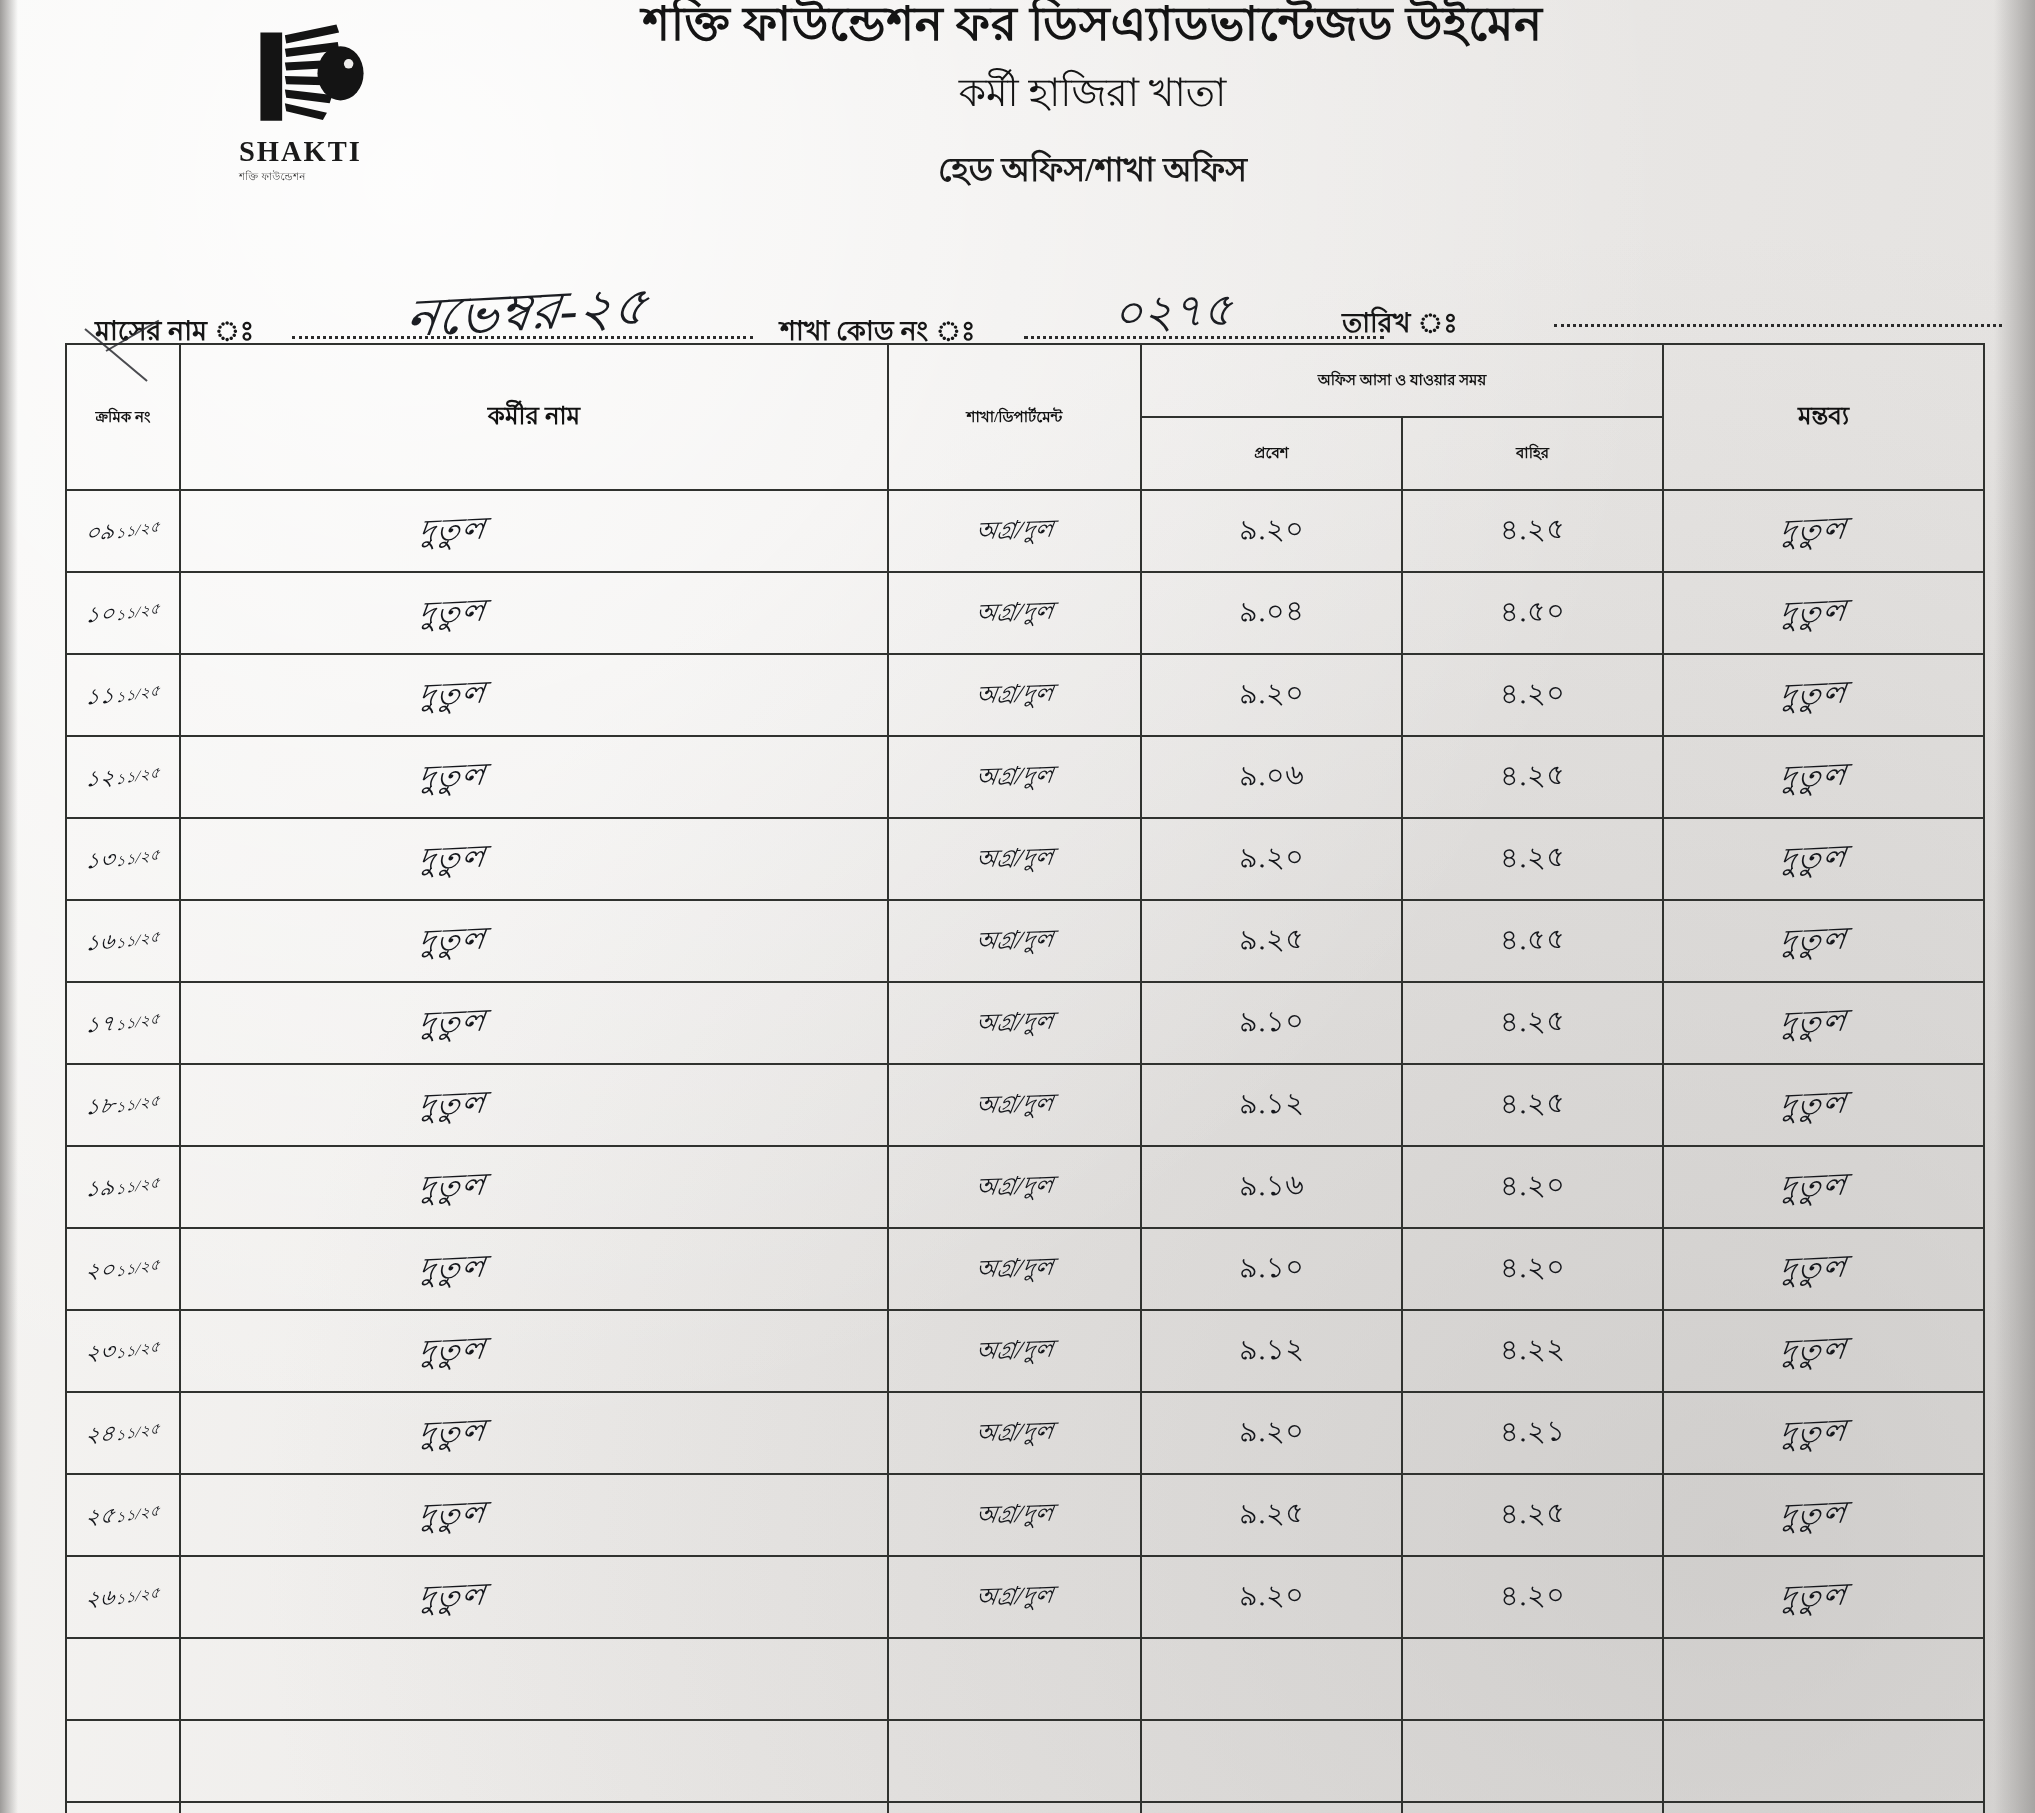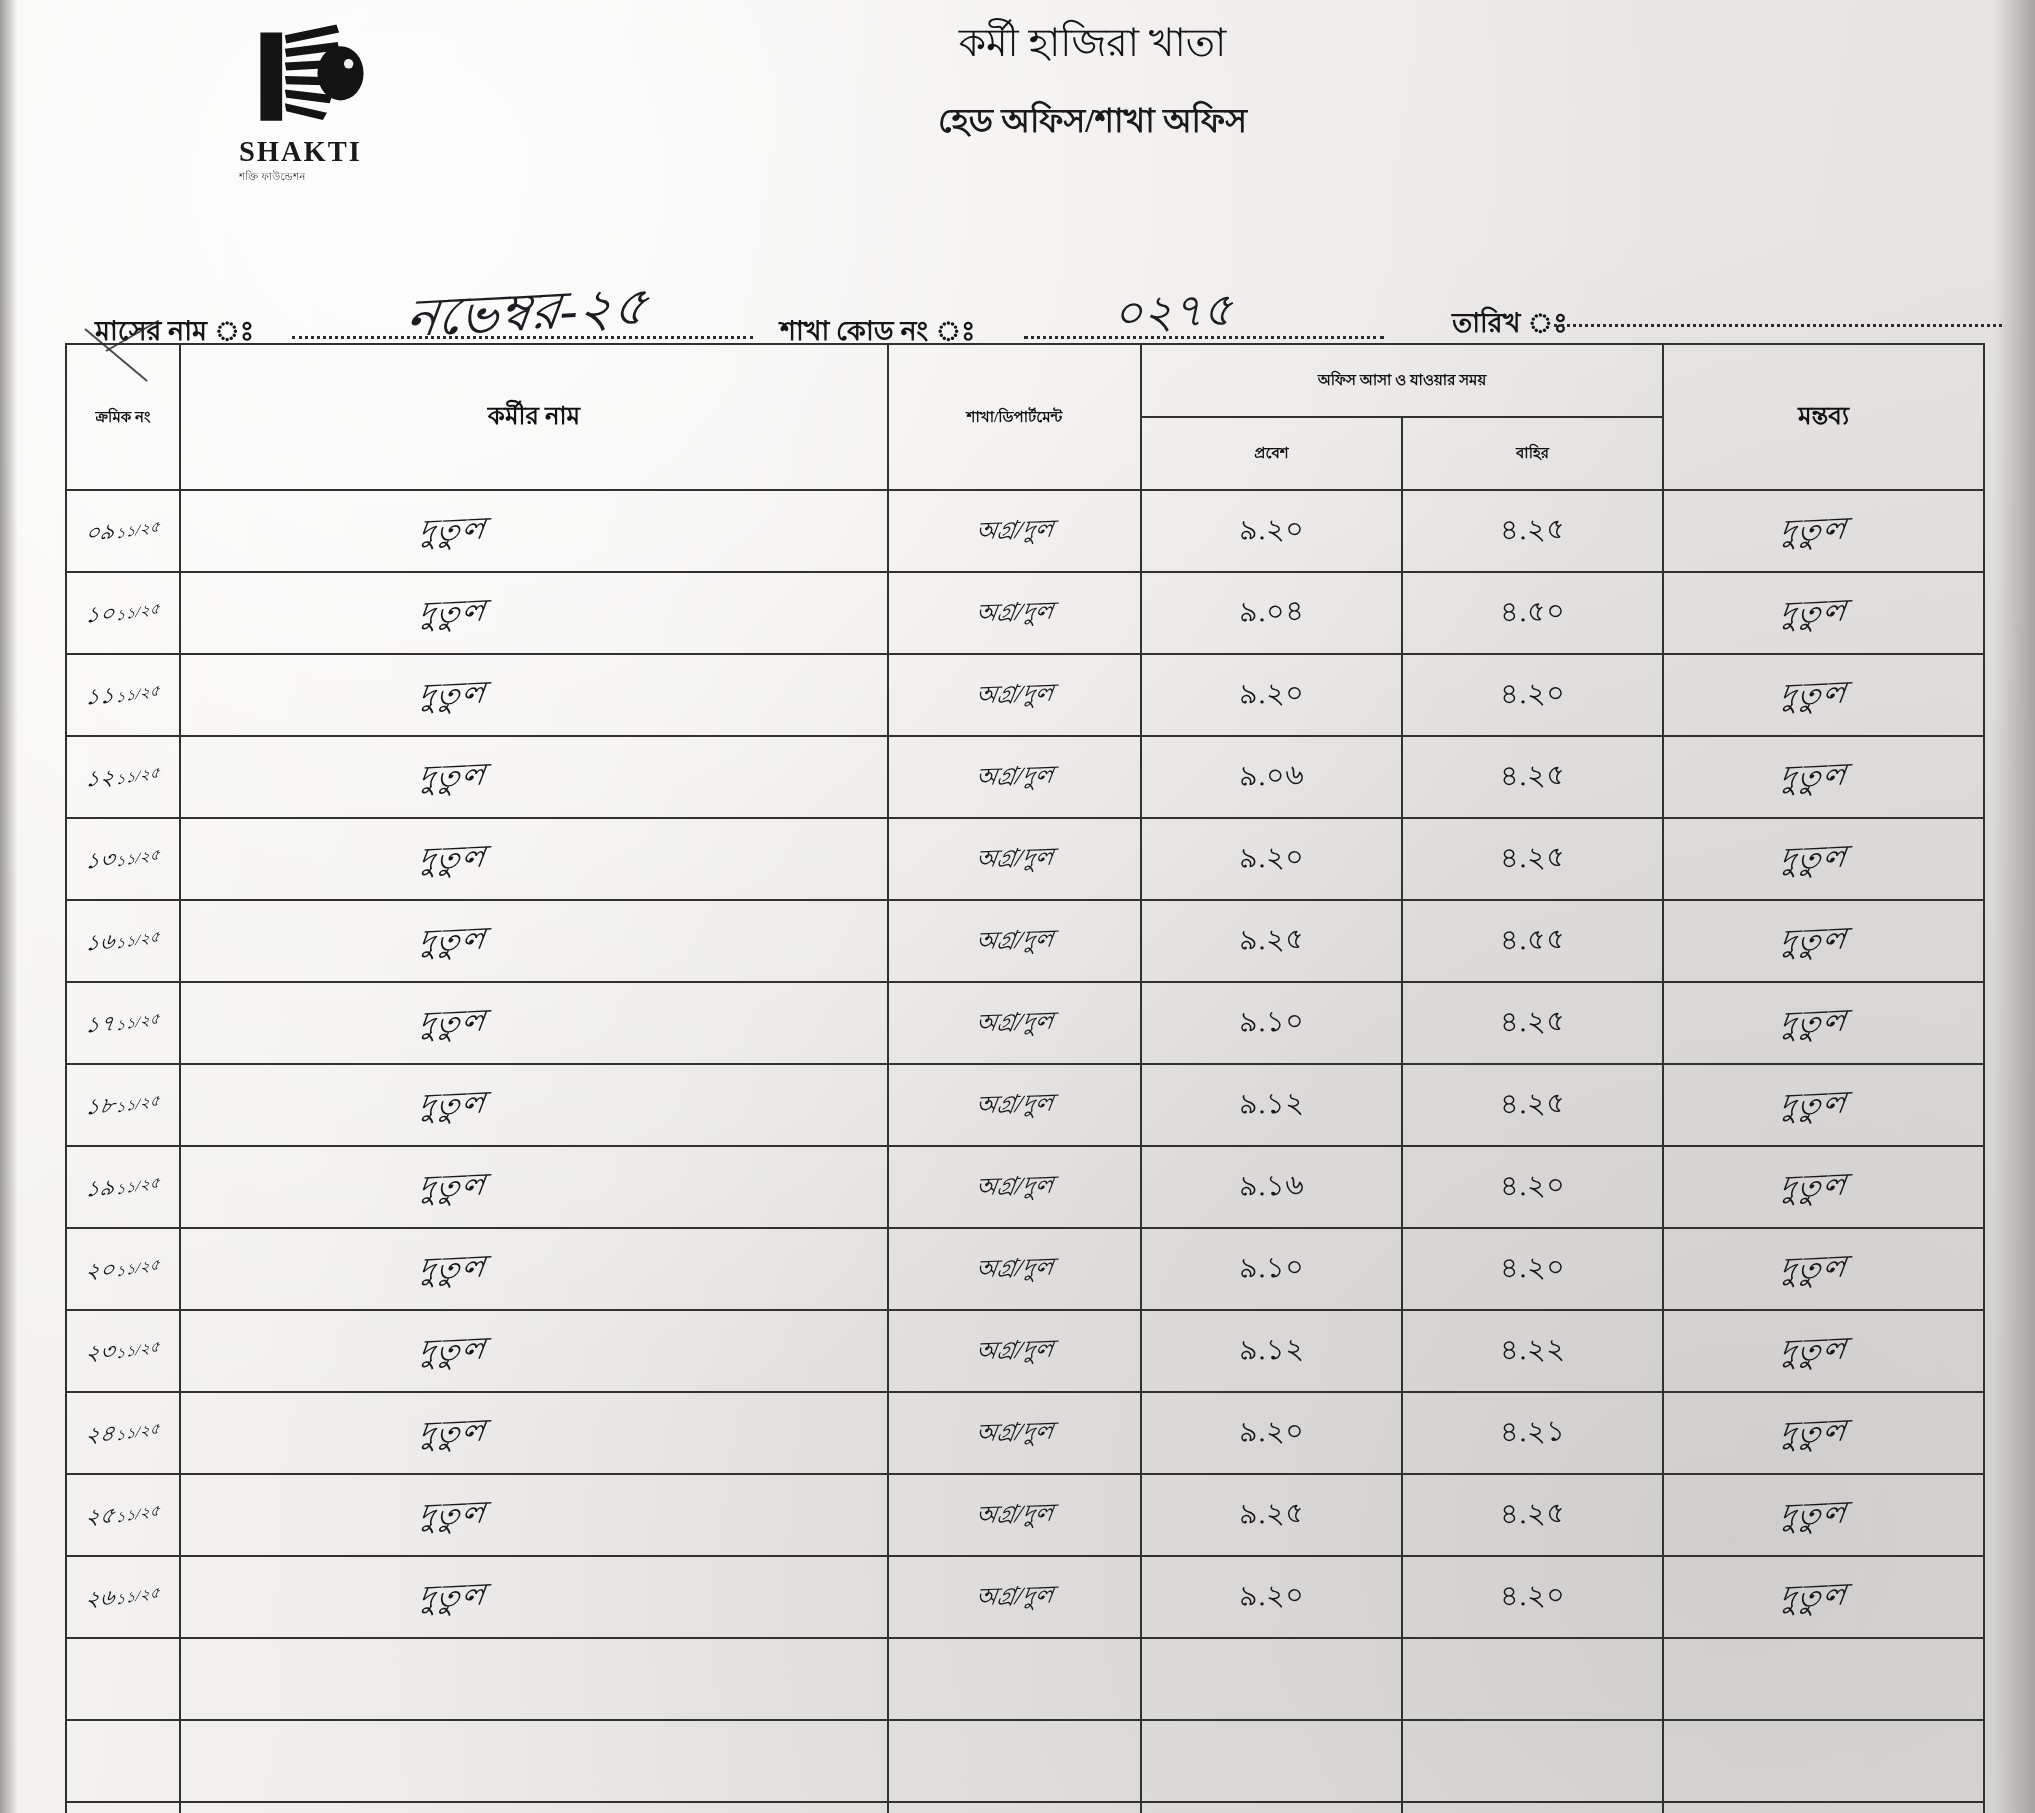--- a/index.html
+++ b/index.html
@@ -250,34 +250,35 @@
           <ellipse cx="126" cy="80" rx="34" ry="40" fill="#141414"></ellipse>
           <circle cx="138" cy="66" r="7" fill="#efeeec"></circle>
         </g>
       </svg>
     </div>
     <div class="logo-text">SHAKTI</div>
     <div class="logo-sub">শক্তি ফাউন্ডেশন</div>
   </div>
 
   <div class="title-block">
+    <div class="title-main">শক্তি ফাউন্ডেশন ফর ডিসএ্যাডভান্টেজড উইমেন</div>
     <div class="title-sub1">কর্মী হাজিরা খাতা</div>
     <div class="title-sub2">হেড অফিস/শাখা অফিস</div>
   </div>
 
   <div class="meta">
     <div class="meta-label" style="left:95px; top:39px;">মাসের নাম ঃ</div>
     <div class="dots" style="left:292px; top:65px; width:461px;"></div>
     <div class="hand ink" style="left:407px; top:0px; font-size:53px; font-style:italic; transform:skewX(-10deg) rotate(-3deg);">নভেম্বর-২৫</div>
 
     <div class="meta-label" style="left:780px; top:39px;">শাখা কোড নং ঃ</div>
     <div class="dots" style="left:1024px; top:65px; width:360px;"></div>
     <div class="hand ink" style="left:1113px; top:5.4px; font-size:46px; font-style:italic; transform:rotate(-2deg);">০২৭৫</div>
 
-    <div class="meta-label" style="left:1452px; top:31px;">তারিখ ঃ</div>
+    <div class="meta-label" style="left:1342px; top:31px;">তারিখ ঃ</div>
     <div class="dots" style="left:1554px; top:53px; width:448px;"></div>
     <div class="hand ink" style="left:1628px; top:0px; font-size:41px;"></div>
   </div>
 
   <div class="table-wrap">
     <table class="sheet">
       <thead>
         <tr>
           <th class="head small c-sl" rowspan="2">ক্রমিক নং</th>
           <th class="head c-name" rowspan="2">কর্মীর নাম</th>

